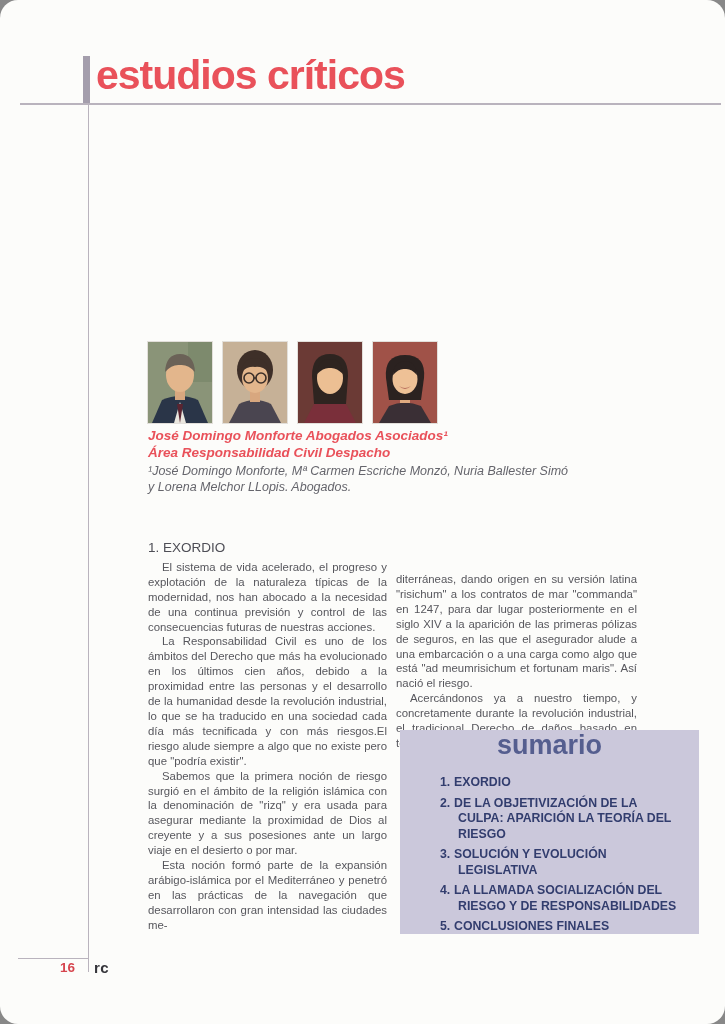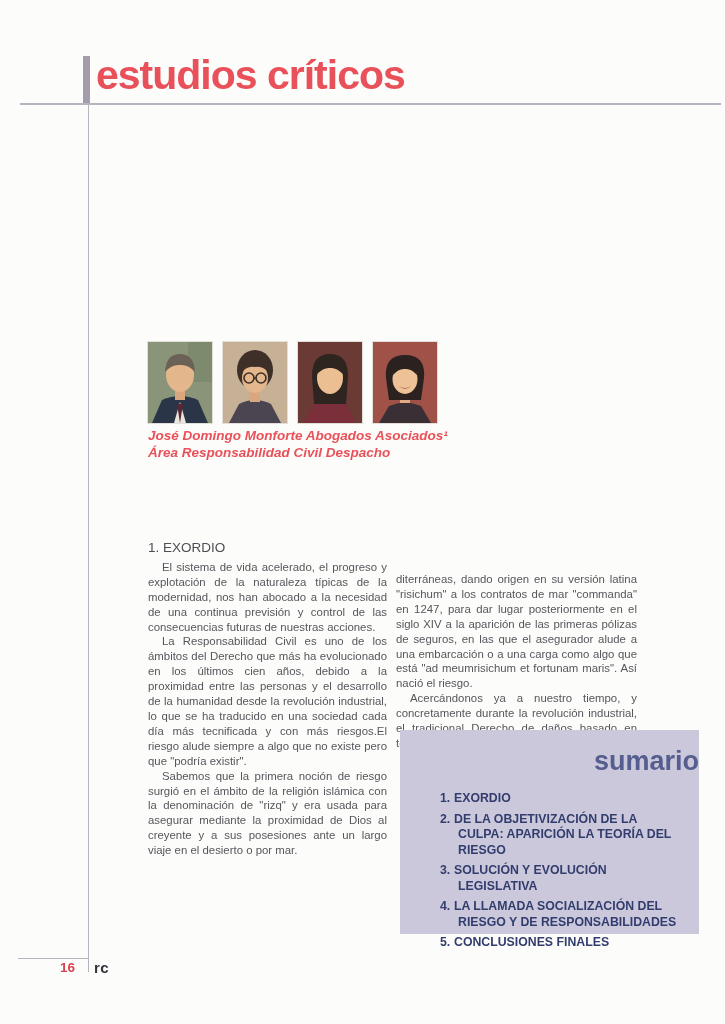--- a/index.html
+++ b/index.html
@@ -1,19 +1,19 @@
 <!DOCTYPE html>
 <html><head>
 <meta charset="utf-8">
 <style>
   * { margin:0; padding:0; box-sizing:border-box; }
   body { background:#888; font-family:"Liberation Sans", sans-serif; }
   .page {
     position:relative; width:725px; height:1024px; margin:0 auto;
-    background:#fcfcfa; overflow:hidden;
+    background:#fcfcfa; overflow:hidden;border-radius:18px;
   }
   
   .header-accent-bar { position:absolute; left:83px; top:56px; width:7px; height:49px; background:#a49eac; }
   .section-header {
     position:absolute; left:96px; top:52px; font-size:41px; font-weight:bold;
     color:#e9515a; letter-spacing:-1px;
   }
   .header-rule { position:absolute; left:20px; top:103px; width:701px; height:2px; background:#b9b3bd; }
   .left-rule   { position:absolute; left:88px; top:103px; width:1px; height:869px; background:#b9b3bd; }
 
@@ -45,21 +45,21 @@
   .body-heading { font-size:13.5px; color:#4e4e56; margin-bottom:4px; text-align:left; }
   .col p { text-indent:14px; }
   .col p.noindent { text-indent:0;margin-top:31px; }
 
   
   .sumario-box {
     position:absolute; left:400px; top:730px; width:299px; height:204px;
     background:#cbc8db;
   }
   .sumario-title {
-    text-align:right; margin-top:16px; font-size:27px; font-weight:bold; color:#555e8f; letter-spacing:0;
+    text-align:center; font-size:27px; font-weight:bold; color:#555e8f; letter-spacing:0;
   }
   .sumario-list { margin:14px 14px 0 40px; }
   .toc-item {
     font-size:12.3px; line-height:15.5px; font-weight:bold; color:#323d6e;
     padding-left:18px; text-indent:-18px; margin-bottom:5px;
   }
   .toc-item .num { display:inline-block; width:14px; text-indent:0; }
 
   
   .footer-rule  { position:absolute; left:18px; top:958px; width:70px; height:1px; background:#b9b3bd; }
@@ -123,26 +123,31 @@
         <path d="M20 33 Q21 19 32 19 Q43 19 44 33 Q38 26 32 27 Q26 26 20 33 Z" fill="#2b2220"></path>
         <path d="M26 44 Q32 48 38 44 Q32 50 26 44 Z" fill="#b56a5a"></path>
       </svg>
     </div>
   </div>
 
   <div class="affiliation">
     <div>José Domingo Monforte Abogados Asociados¹</div>
     <div>Área Responsabilidad Civil Despacho</div>
   </div>
+  <div class="footnote">
+    <div>¹José Domingo Monforte, Mª Carmen Escriche Monzó, Nuria Ballester Simó</div>
+    <div>y Lorena Melchor LLopis. Abogados.</div>
+  </div>
 
   <div class="col col-left">
     <div class="body-heading">1. EXORDIO</div>
     <p>El sistema de vida acelerado, el progreso y explotación de la naturaleza típicas de la modernidad, nos han abocado a la necesidad de una continua previsión y control de las consecuencias futuras de nuestras acciones.</p>
     <p>La Responsabilidad Civil es uno de los ámbitos del Derecho que más ha evolucionado en los últimos cien años, debido a la proximidad entre las personas y el desarrollo de la humanidad desde la revolución industrial, lo que se ha traducido en una sociedad cada día más tecnificada y con más riesgos.El riesgo alude siempre a algo que no existe pero que "podría existir".</p>
     <p>Sabemos que la primera noción de riesgo surgió en el ámbito de la religión islámica con la denominación de "rizq" y era usada para asegurar mediante la proximidad de Dios al creyente y a sus posesiones ante un largo viaje en el desierto o por mar.</p>
+    <p>Esta noción formó parte de la expansión arábigo-islámica por el Mediterráneo y penetró en las prácticas de la navegación que desarrollaron con gran intensidad las ciudades me-</p>
   </div>
 
   <div class="col col-right">
     <p class="noindent">diterráneas, dando origen en su versión latina "risichum" a los contratos de mar "commanda" en 1247, para dar lugar posteriormente en el siglo XIV a la aparición de las primeras pólizas de seguros, en las que el asegurador alude a una embarcación o a una carga como algo que está "ad meumrisichum et fortunam maris". Así nació el riesgo.</p>
     <p>Acercándonos ya a nuestro tiempo, y concretamente durante la revolución industrial, el tradicional Derecho de daños basado en torno</p>
   </div>
 
   <div class="sumario-box">
     <div class="sumario-title">sumario</div>
     <div class="sumario-list">

